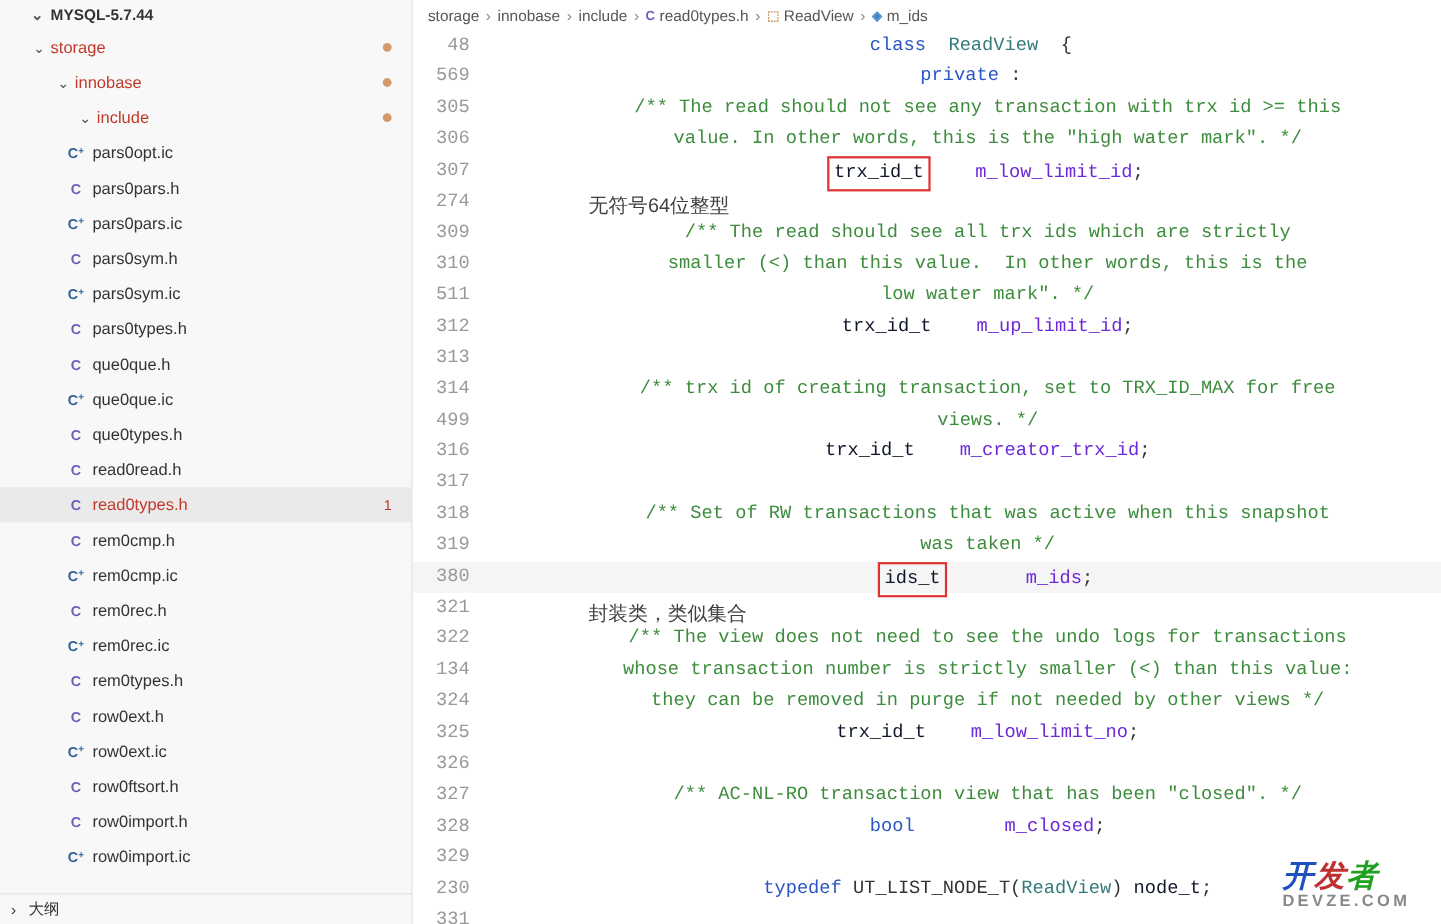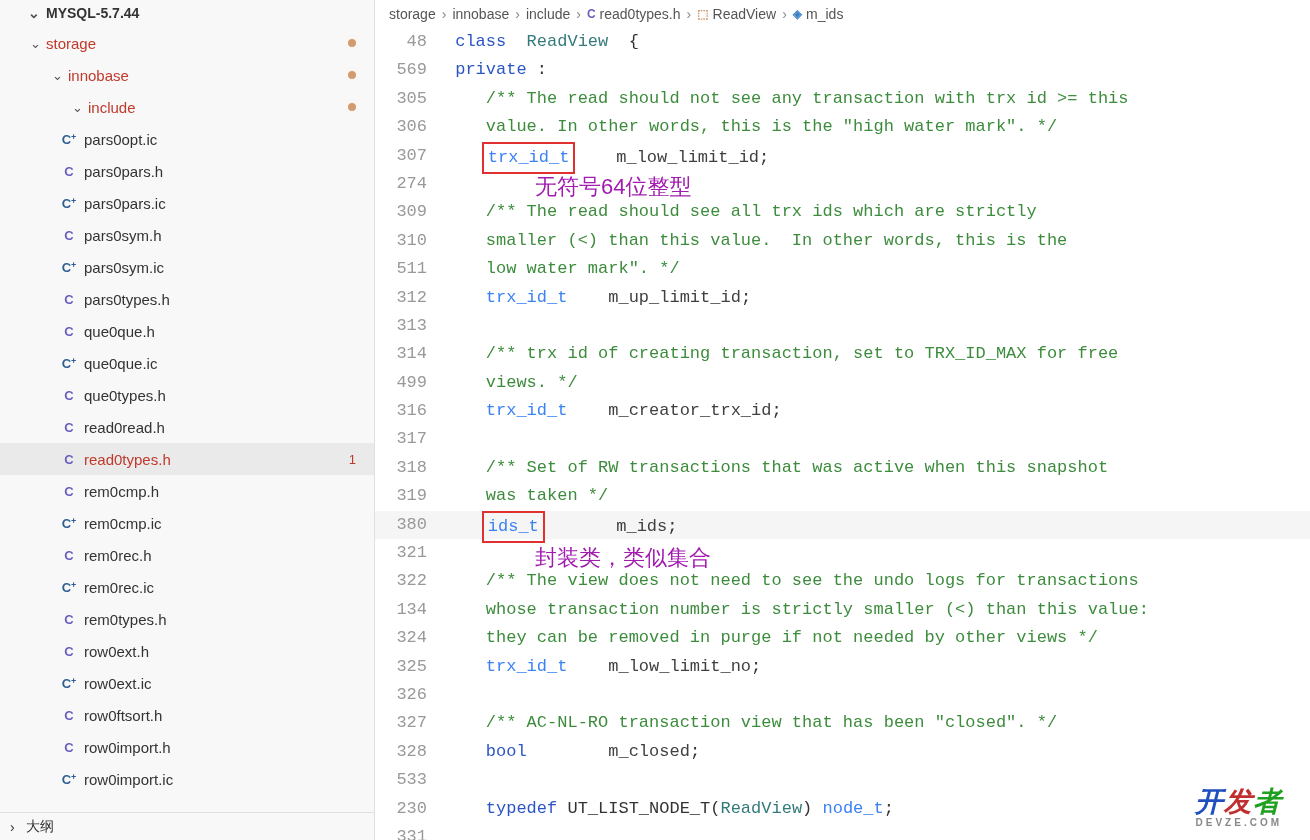--- a/index.html
+++ b/index.html
@@ -28,35 +28,35 @@
   .breadcrumbs { height: 28px; display: flex; align-items: center; padding: 0 14px; font-size: 14px; color: #555; gap: 6px; }
   .bc-sep { color: #888; }
   .bc-item { display: inline-flex; align-items: center; gap: 4px; }
   .bc-icon { font-weight: 700; font-size: 12px; }
   .bc-icon.c { color: #6a5fbd; }
   .bc-icon.struct { color: #d39b6b; }
   .bc-icon.cube { color: #3b82c4; }
   .code-area { flex: 1; display: flex; font-family: Consolas, "Courier New", monospace; font-size: 17px; line-height: 28.4px; overflow: hidden; position: relative; }
   .gutter { width: 70px; text-align: right; color: #999; padding-right: 18px; user-select: none; }
   .gutter .ln { height: 28.4px; }
-  .code { flex: 1; white-space: pre; position: relative; }
+  .code { flex: 1; white-space: pre; position: relative; text-align: center; }
   .code .line { height: 28.4px; }
   .code .hl-line { background: #f5f5f5; position: absolute; left: -70px; right: 0; height: 28.4px; z-index: -1; }
   .kw { color: #2a55c4; }
   .cls { color: #357a7a; }
   .cmt { color: #3d8c3d; }
-  .typ { color: #3b82f6; }
-  .mem { color: #404040; }
+  .typ { color: #0f172a; }
+  .mem { color: #6d28d9; }
   .redbox { border: 2px solid #e03030; padding: 0 4px; display: inline-block; margin-left: -4px; }
-  .anno { position: absolute; color: #a21caf; font-family: "Microsoft YaHei", sans-serif; font-size: 22px; font-weight: 500; }
+  .anno { position: absolute; color: #404040; font-family: "Microsoft YaHei", sans-serif; font-size: 18px; font-weight: 500; }
   .watermark { position: absolute; right: 28px; bottom: 12px; font-family: Liberation Sans, sans-serif; font-size: 28px; font-weight: 700; font-style: italic; letter-spacing: 1px; }
   .watermark .s1 { color: #2050c0; }
   .watermark .s2 { color: #c03030; }
   .watermark .s3 { color: #20a020; }
-  .watermark .sub { font-size: 10px; font-style: normal; letter-spacing: 3px; color: #888; display: block; text-align: right; margin-top: -4px; }
+  .watermark .sub { font-size: 15px; font-style: normal; letter-spacing: 3px; color: #888; display: block; text-align: right; margin-top: -4px; }
 </style>
 </head>
 <body>
 
 <div class="sidebar">
   <div class="side-header">
     <span class="side-chev">⌄</span>
     <span>MYSQL-5.7.44</span>
   </div>
   <div class="tree" id="tree">
@@ -217,21 +217,21 @@
         <div class="ln">319</div>
         <div class="ln">380</div>
         <div class="ln">321</div>
         <div class="ln">322</div>
         <div class="ln">134</div>
         <div class="ln">324</div>
         <div class="ln">325</div>
         <div class="ln">326</div>
         <div class="ln">327</div>
         <div class="ln">328</div>
-        <div class="ln">533</div>
+        <div class="ln">329</div>
         <div class="ln">230</div>
         <div class="ln">331</div>
       </div>
     <div class="code" id="code"><div class="line"> <span class="kw">class</span> <span class="cls"> ReadView</span>  {</div><div class="line"> <span class="kw">private</span> :</div><div class="line">    <span class="cmt">/** The read should not see any transaction with trx id &gt;= this</span></div><div class="line">    <span class="cmt">value. In other words, this is the "high water mark". */</span></div><div class="line">    <span class="typ redbox">trx_id_t</span>    <span class="mem">m_low_limit_id</span>;</div><div class="line">&nbsp;</div><div class="line">    <span class="cmt">/** The read should see all trx ids which are strictly</span></div><div class="line">    <span class="cmt">smaller (&lt;) than this value.  In other words, this is the</span></div><div class="line">    <span class="cmt">low water mark". */</span></div><div class="line">    <span class="typ">trx_id_t</span>    <span class="mem">m_up_limit_id</span>;</div><div class="line">&nbsp;</div><div class="line">    <span class="cmt">/** trx id of creating transaction, set to TRX_ID_MAX for free</span></div><div class="line">    <span class="cmt">views. */</span></div><div class="line">    <span class="typ">trx_id_t</span>    <span class="mem">m_creator_trx_id</span>;</div><div class="line">&nbsp;</div><div class="line">    <span class="cmt">/** Set of RW transactions that was active when this snapshot</span></div><div class="line">    <span class="cmt">was taken */</span></div><div class="hl-line" style="top: 482.8px;"></div><div class="line">    <span class="typ redbox">ids_t</span>       <span class="mem">m_ids</span>;</div><div class="line">&nbsp;</div><div class="line">    <span class="cmt">/** The view does not need to see the undo logs for transactions</span></div><div class="line">    <span class="cmt">whose transaction number is strictly smaller (&lt;) than this value:</span></div><div class="line">    <span class="cmt">they can be removed in purge if not needed by other views */</span></div><div class="line">    <span class="typ">trx_id_t</span>    <span class="mem">m_low_limit_no</span>;</div><div class="line">&nbsp;</div><div class="line">    <span class="cmt">/** AC-NL-RO transaction view that has been "closed". */</span></div><div class="line">    <span class="kw">bool</span>        <span class="mem">m_closed</span>;</div><div class="line">&nbsp;</div><div class="line">    <span class="kw">typedef</span> UT_LIST_NODE_T(<span class="cls">ReadView</span>) <span class="typ">node_t</span>;</div><div class="line">&nbsp;</div><div class="anno" style="top: 145px; left: 90px;">无符号64位整型</div><div class="anno" style="top: 516px; left: 90px;">封装类，类似集合</div></div>
   </div>
   <div class="watermark">
     <span class="s1">开</span><span class="s2">发</span><span class="s3">者</span>
     <span class="sub">DEVZE.COM</span>
   </div>
 </div>

